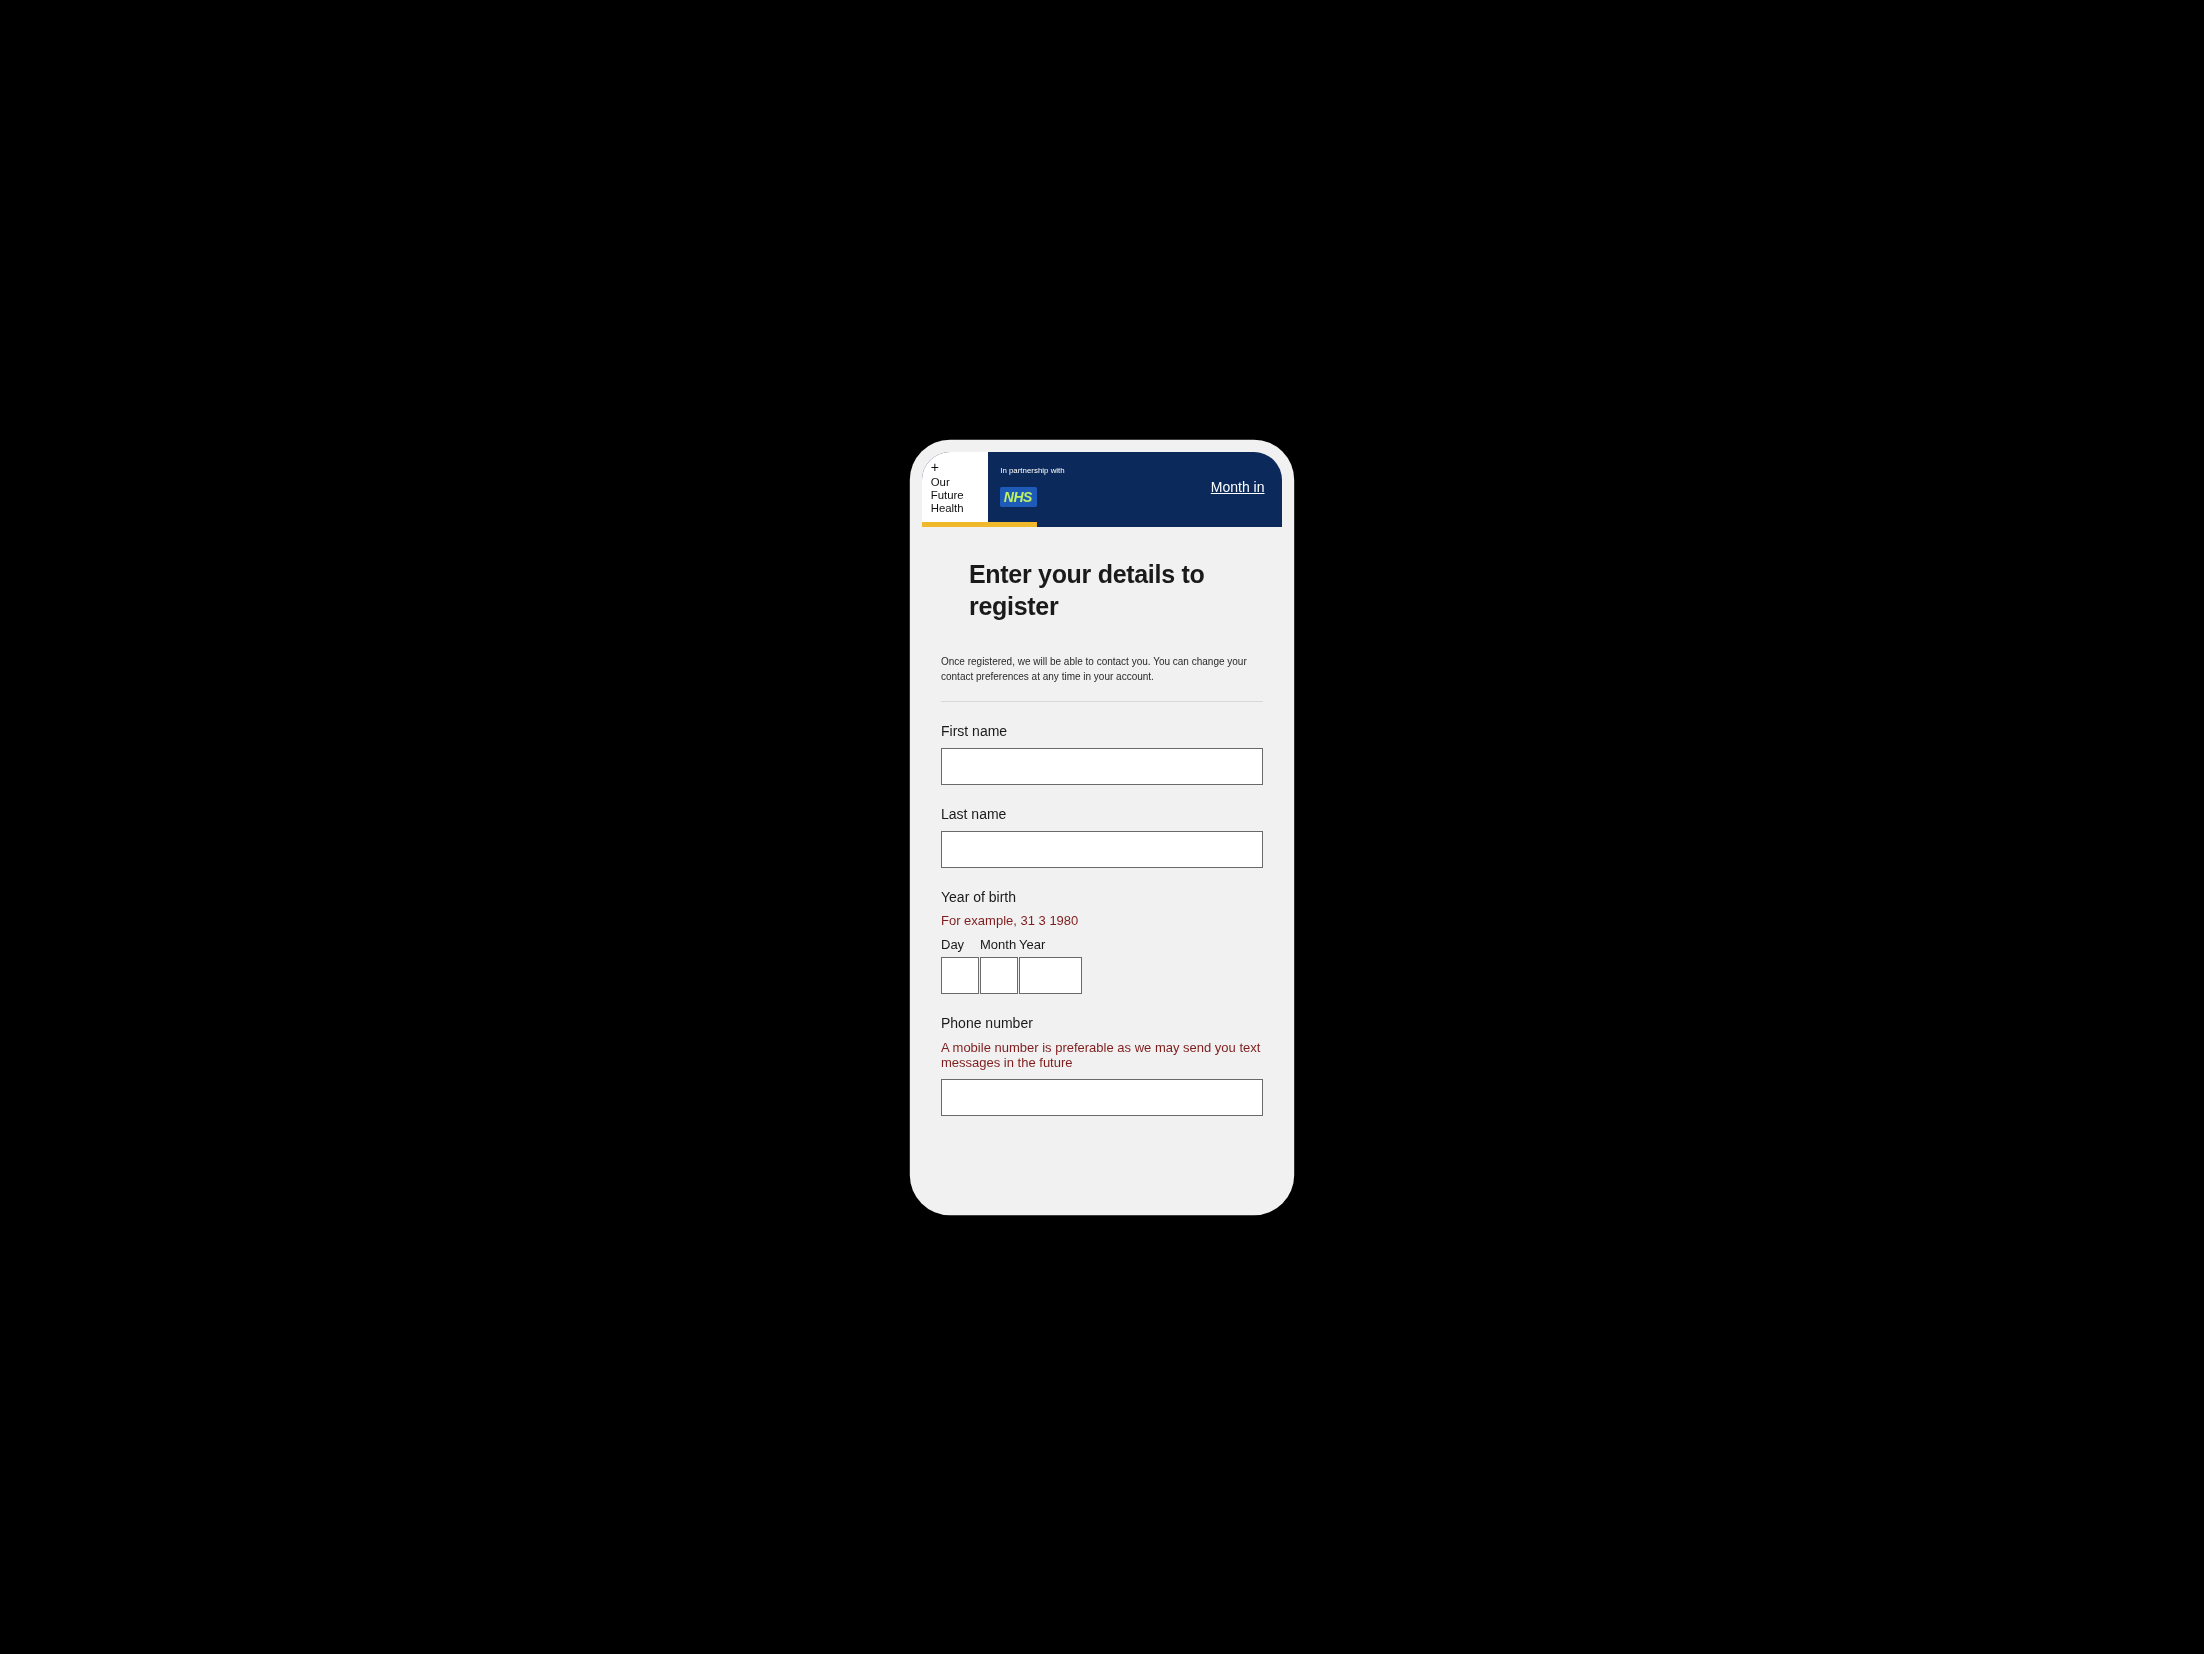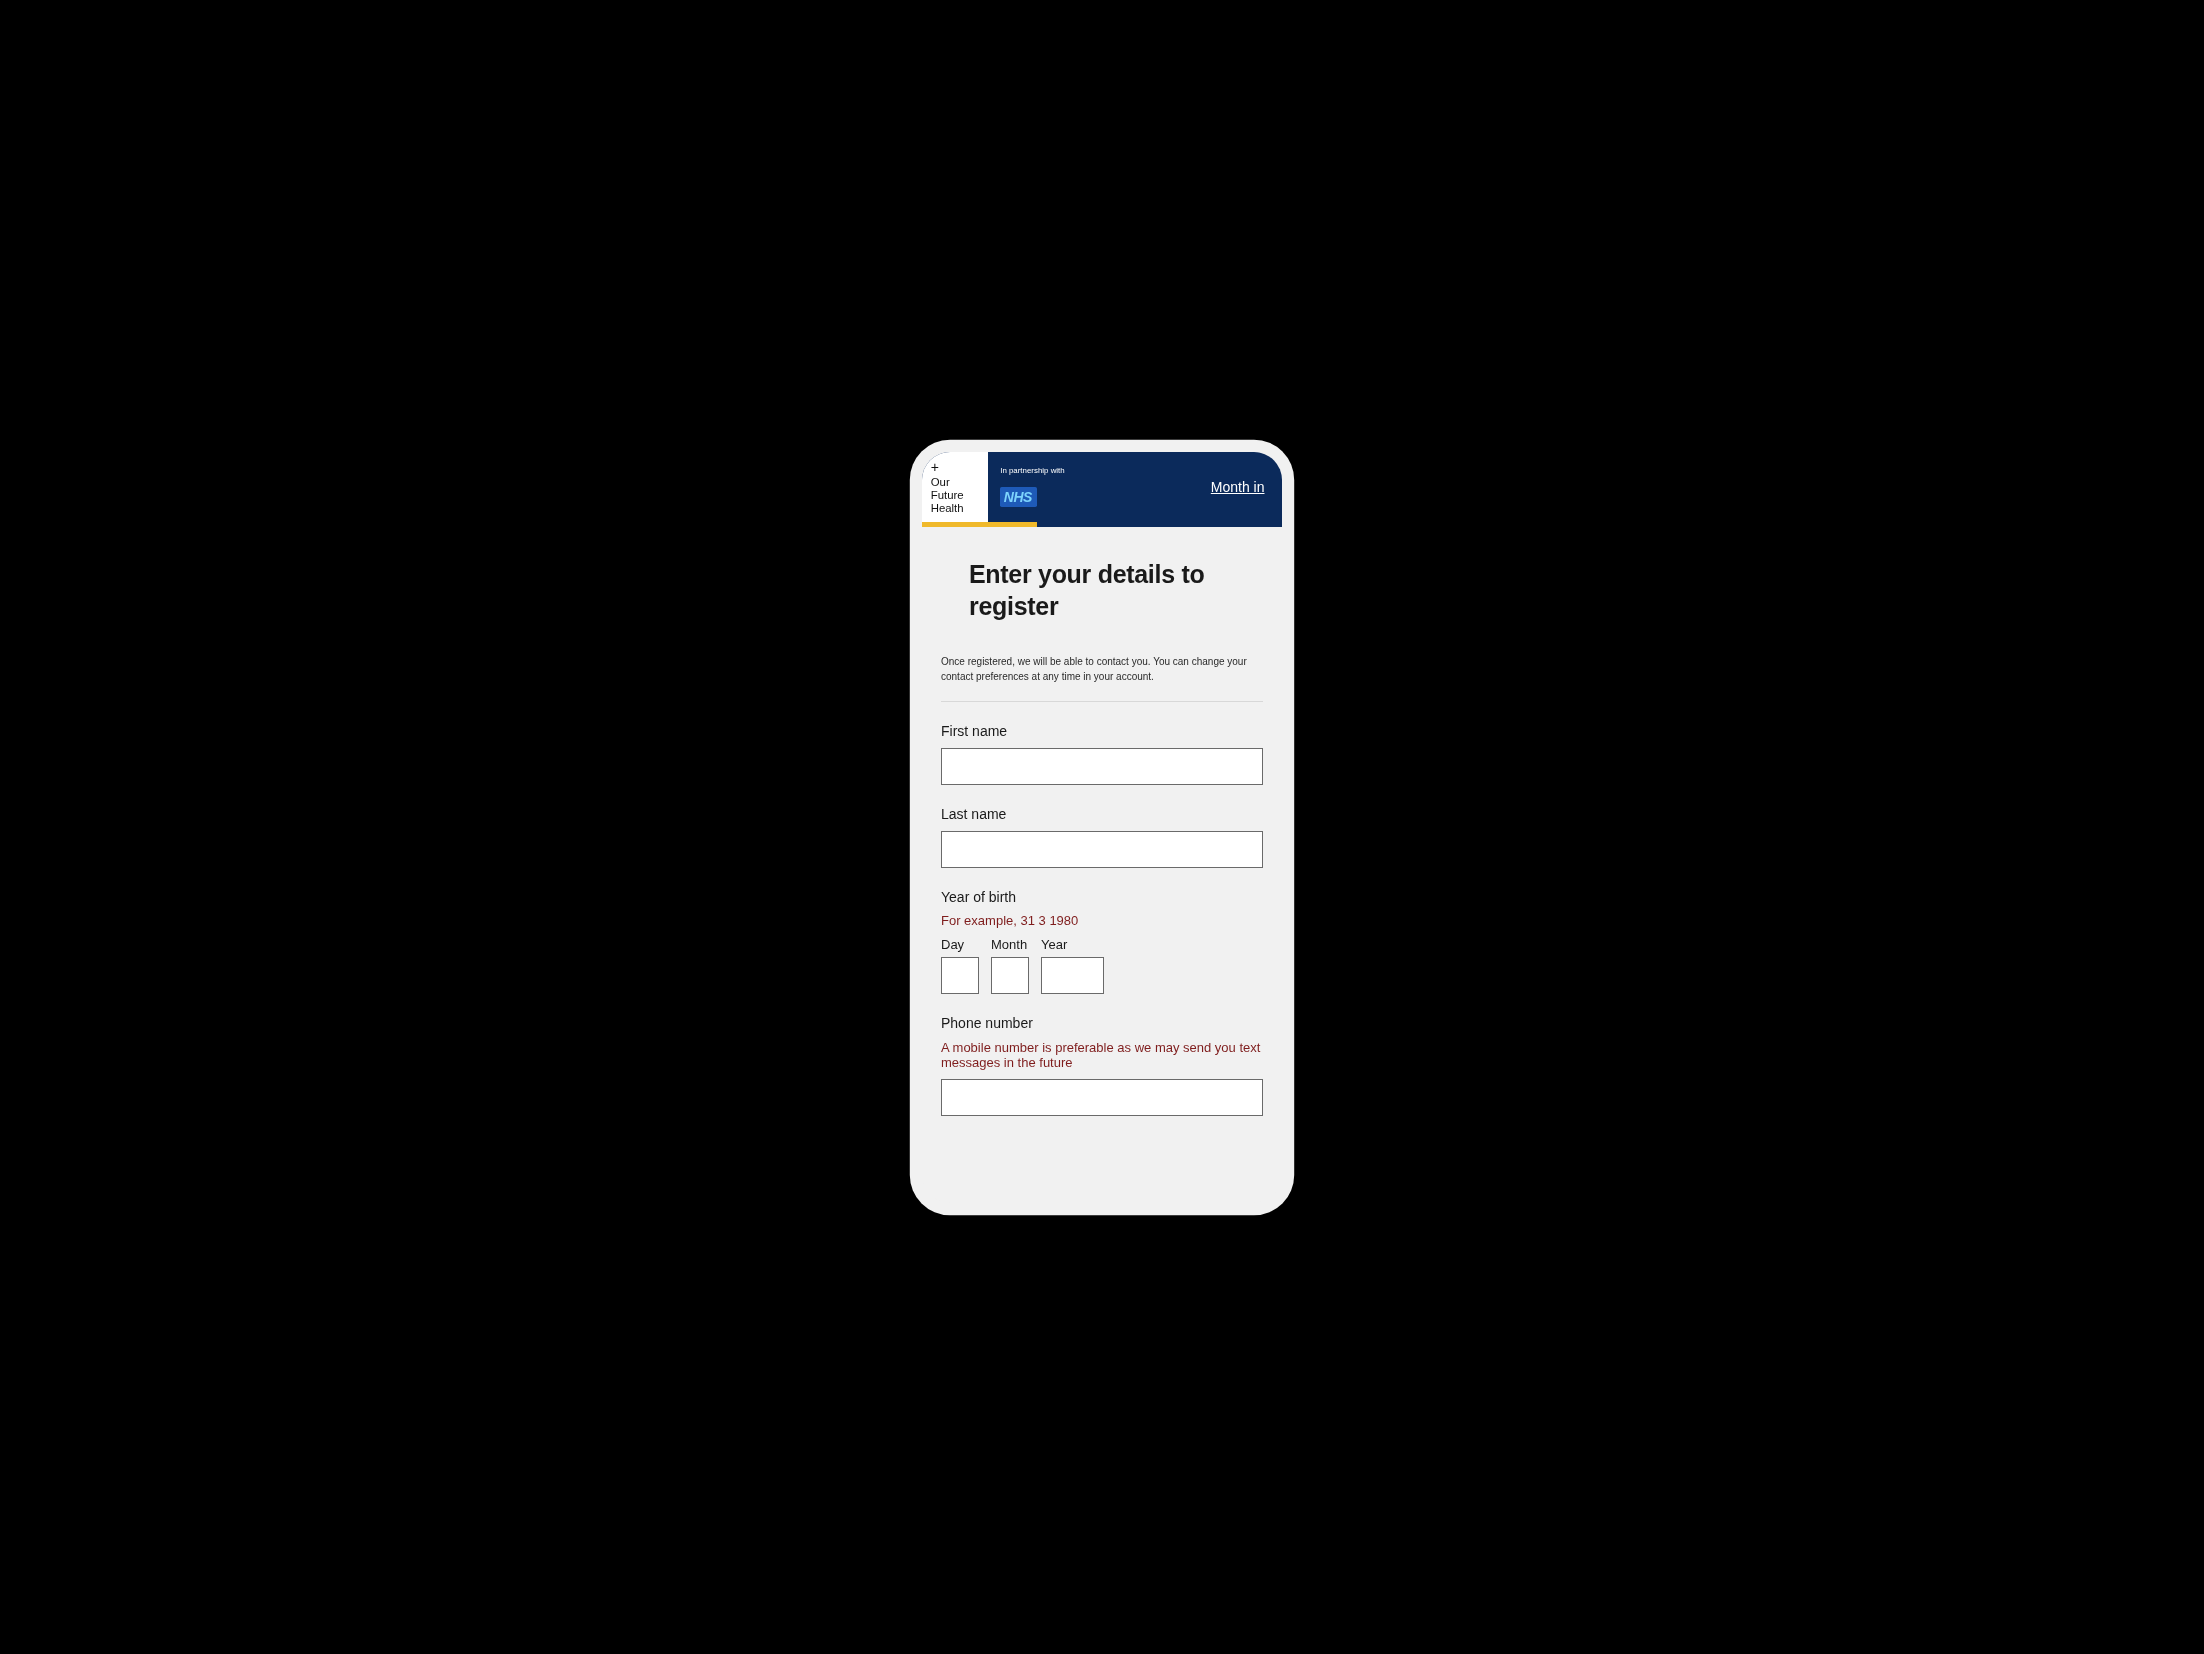--- a/index.html
+++ b/index.html
@@ -90,21 +90,21 @@
       align-items: flex-start;
       gap: 12px;
     }
     .partnership {
       color: #fff;
       font-size: 7.9px;
       font-weight: 400;
     }
     .nhs-logo {
       background: #1e5ab8;
-      color: #7dd3fc;
+      color: #bef264;
       font-weight: 900;
       font-style: italic;
       font-size: 14px;
       padding: 1.7px 5.2px 1.7px 3.5px;
       letter-spacing: -0.4px;
       border-radius: 1.7px;
     }
     .signin {
       color: #fff;
       text-decoration: underline;
@@ -165,21 +165,21 @@
     .text-input {
       width: 100%;
       height: 37px;
       background: #fff;
       border: 1.7px solid #6a6a6a;
       padding: 5.2px 8.7px;
       font-size: 14px;
     }
     .dob-row {
       display: flex;
-      gap: 12px;
+      gap: 1px;
     }
     .dob-col {
       display: flex;
       flex-direction: column;
     }
     .dob-label {
       font-size: 13px;
       margin-bottom: 5.2px;
       color: #1a1a1a;
     }

